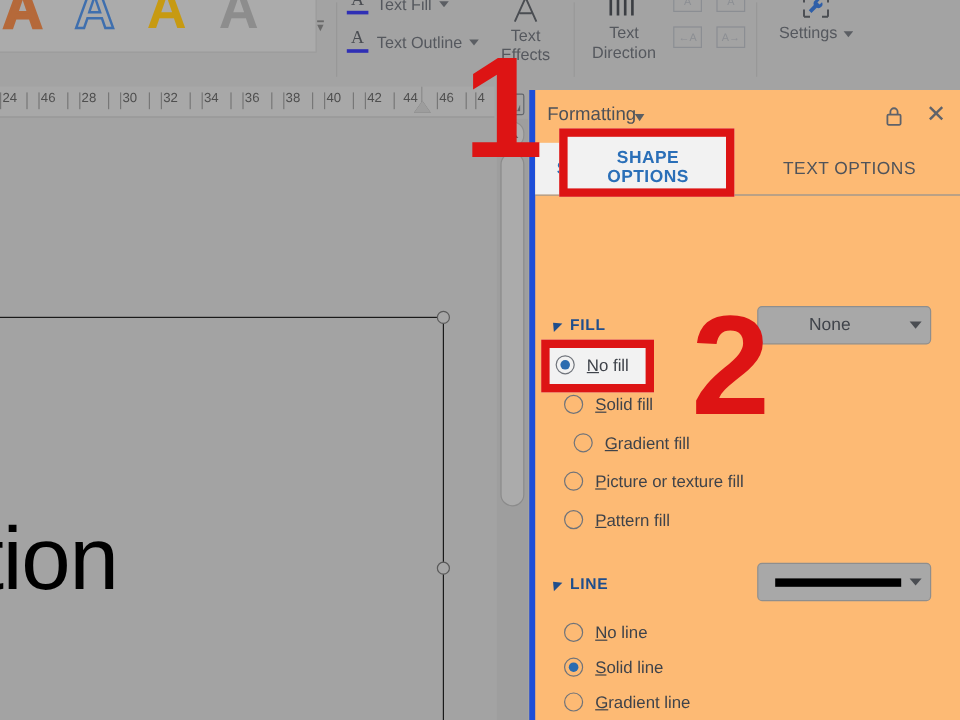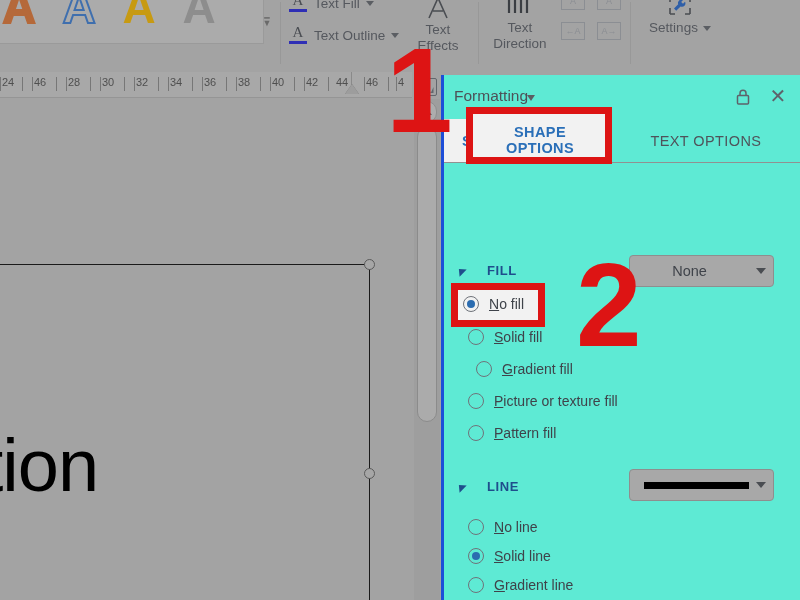--- a/index.html
+++ b/index.html
@@ -205,22 +205,22 @@
     width: 20px; height: 295px;
     background: #ababab;
     border: 1px solid #8b8b8b;
     border-radius: 10px;
   }
 
   
   .pane {
     position: absolute; left: 441px; top: 75px;
     width: 359px; height: 525px;
-    background: #5eead4;
-    border-left: 3px solid #1d4ed8;
+    background: #fdba74;
+    border-left: 5px solid #1d4ed8;
   }
   .pane-head {
     position: absolute; left: 0; top: 0;
     width: 359px; height: 44px;
   }
   .pane-title {
     position: absolute; left: 10px; top: 12px;
     font-size: 15.5px; color: #4d5158;
   }
   .pane-title-caret {
@@ -274,21 +274,21 @@
   }
   .subtab-ic { height: 32px; display:flex; align-items:center; justify-content:center; }
   .subtab-lab-a { color: #2a6fb8; font-weight: bold; }
   .subtab-lab-b { color: #4f535a; }
   .subtab-underline {
     margin-top: 5px; width: 84px; height: 2.5px; background: #2a6fb8;
   }
 
   .section-head {
     position: absolute;
-    display: flex; align-items: center; gap: 21px;
+    display: flex; align-items: center; gap: 7px;
     font-size: 13px; font-weight: bold;
     color: #1f4e8c; letter-spacing: .6px;
   }
   .sec-tri {
     width: 0; height: 0;
     border-left: 5px solid transparent;
     border-right: 5px solid transparent;
     border-bottom: 6px solid #1f4e8c;
     transform: rotate(-45deg);
   }

